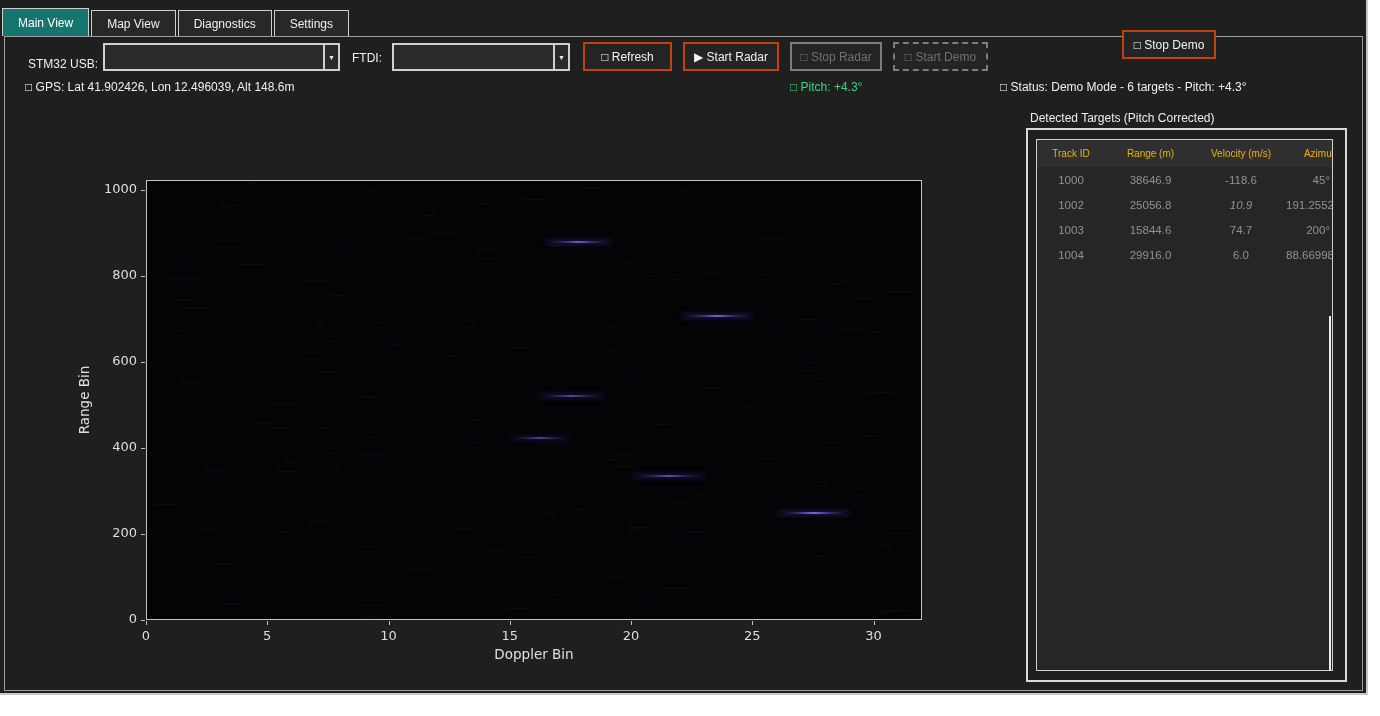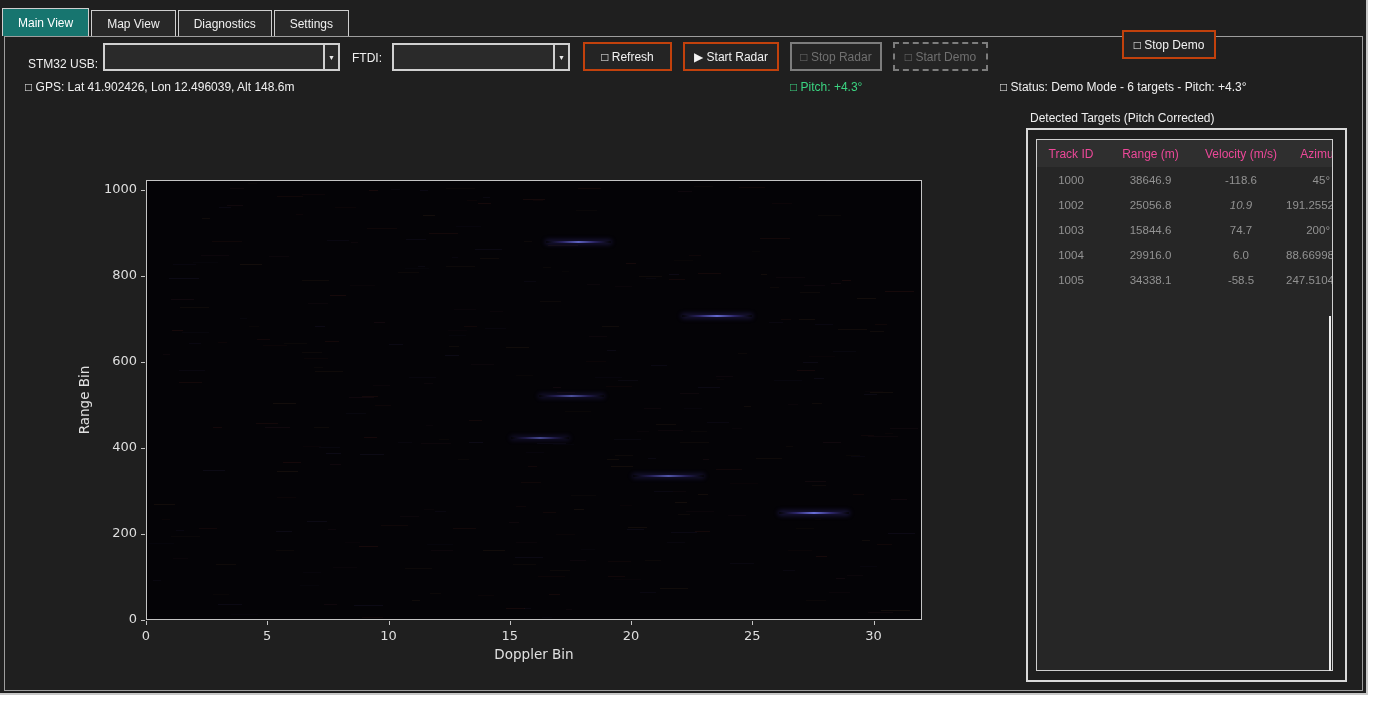--- a/index.html
+++ b/index.html
@@ -44,21 +44,21 @@
                   white-space:nowrap; color:#e0e0e0; font-size:13.5px;
                   font-family:"DejaVu Sans", sans-serif; }
   .streak { position:absolute; height:2px; border-radius:1px; }
   .speck { position:absolute; height:1px; }
   
   .panel-caption { position:absolute; left:1030px; top:111px; color:#eeeeee; font-size:12px; }
   .groupbox { position:absolute; left:1026px; top:128px; width:321px; height:554px;
               border:2px solid #d9d9d9; }
   .tableWrap { position:absolute; left:1036px; top:139px; width:297px; height:532px;
                border:1px solid #cfcfcf; background:#262626; overflow:hidden; }
-  .thead { display:flex; height:27px; background:#2f2f2f; color:#ec4899; font-size:12px;text-align:right; }
+  .thead { display:flex; height:27px; background:#2f2f2f; color:#eab308; font-size:10px;text-align:right; }
   .thead .hc { display:flex; align-items:center; justify-content:center; flex:none; overflow:hidden; }
   .trow { display:flex; height:25px; color:#929292; font-size:11.5px; align-items:center; }
   .trow .tc { flex:none; text-align:center; overflow:hidden; white-space:nowrap; }
   .trow .tc.az { flex:1; text-align:right; padding-right:2px; }
   .vscroll { position:absolute; left:1329px; top:316px; width:2px; height:355px; background:#ededed; }
 </style>
 </head>
 <body>
 
 <div class="window">
@@ -459,23 +459,17 @@
           <div class="tc" style="width: 91px;">15844.6</div>
           <div class="tc" style="width: 90px;">74.7</div>
           <div class="tc az">200°</div>
         </div>
         <div class="trow">
           <div class="tc" style="width: 68px;">1004</div>
           <div class="tc" style="width: 91px;">29916.0</div>
           <div class="tc" style="width: 90px;">6.0</div>
           <div class="tc az">88.66998</div>
         </div>
-        <div class="trow">
-          <div class="tc" style="width: 68px;">1005</div>
-          <div class="tc" style="width: 91px;">34338.1</div>
-          <div class="tc" style="width: 90px;">-58.5</div>
-          <div class="tc az">247.5104</div>
-        </div>
       </div>
   </div>
   <div class="vscroll"></div>
 
 </div>
 
 </body></html>

